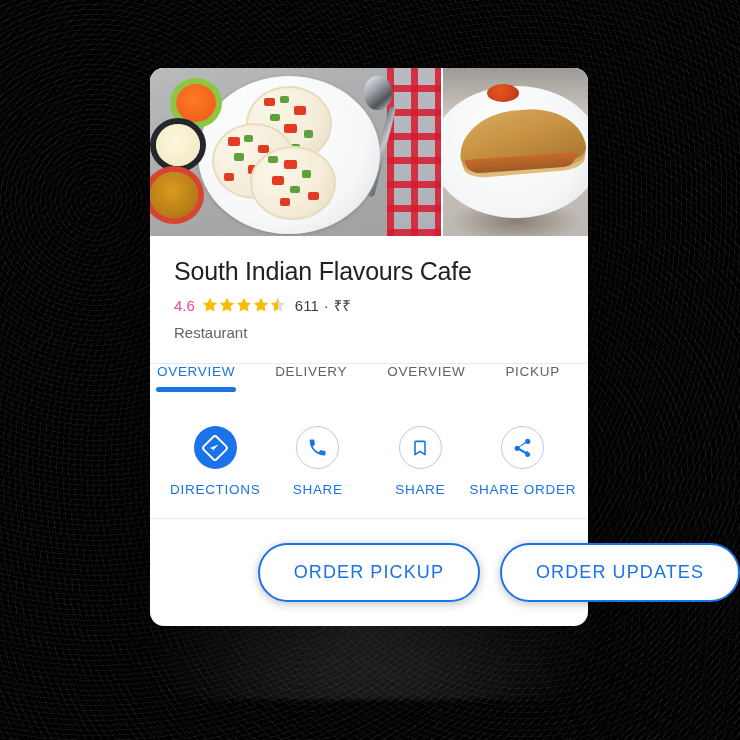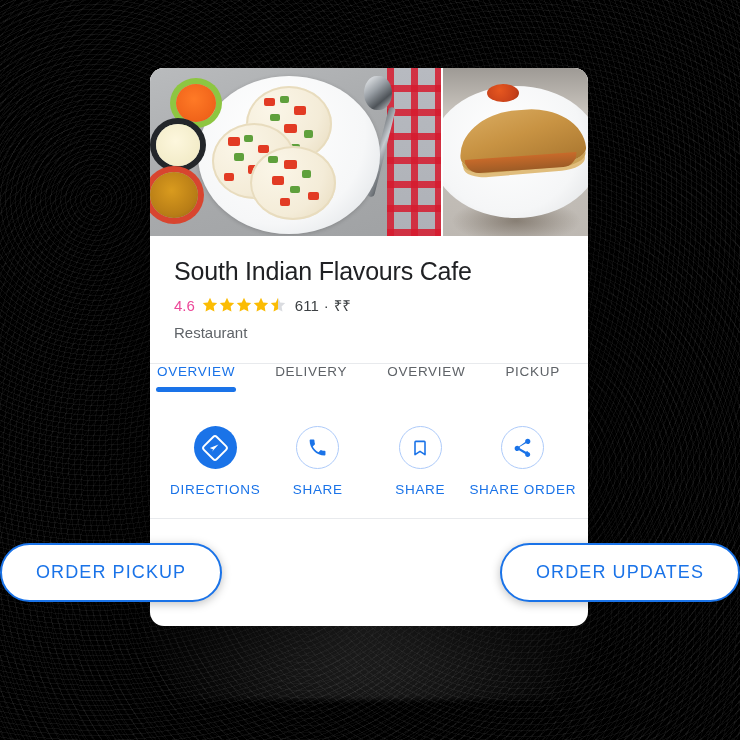--- a/index.html
+++ b/index.html
@@ -288,22 +288,22 @@
     color: #1a73e8;
     white-space: nowrap;
   }
 
   
   .order-bar {
     position: absolute;
     left: 0; top: 543px;
     width: 740px;
     display: flex;
-    justify-content: space-between;
-    gap: 36px;
+    justify-content: flex-end;
+    gap: 20px;
     z-index: 5;
   }
   .pill {
     height: 59px;
     border: 2px solid #1a73e8;
     border-radius: 40px;
     background: #ffffff;
     color: #1a73e8;
     font-size: 18px;
     font-weight: 500;

